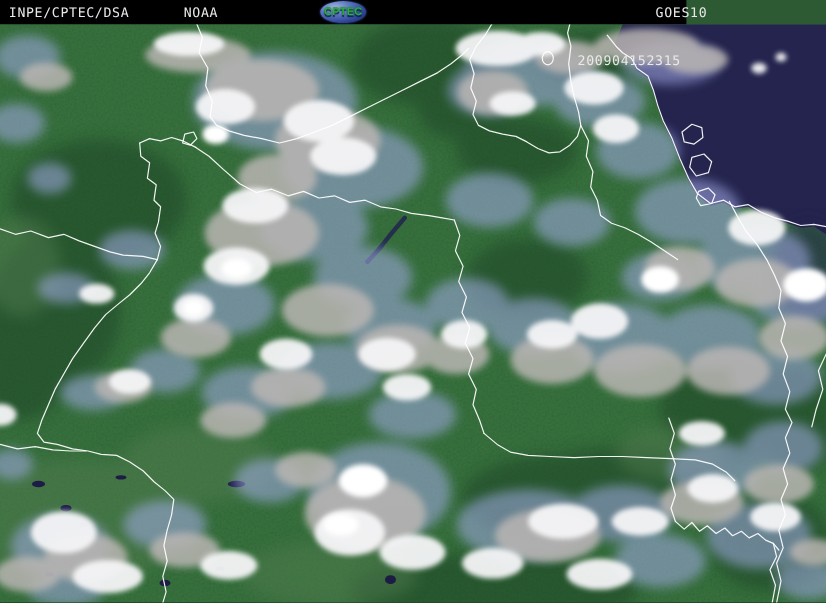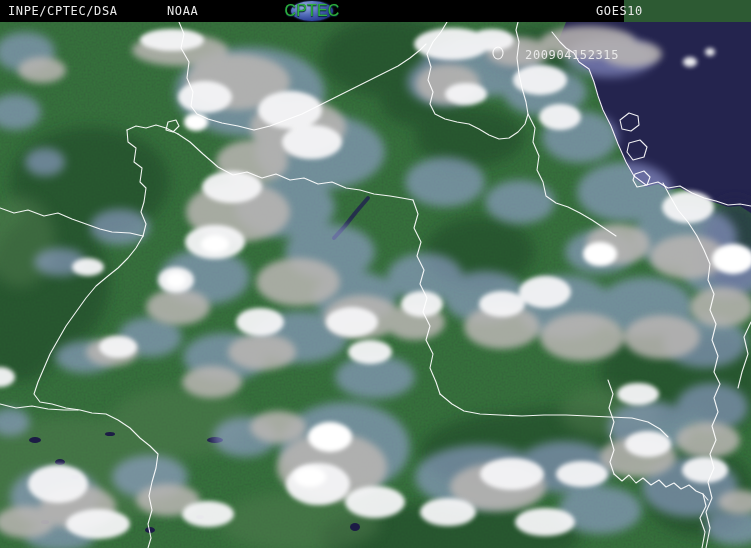--- a/index.html
+++ b/index.html
@@ -13,21 +13,21 @@
   .header{position:absolute;left:0;top:0;width:624px;height:22px;background:var(--header-bg);z-index:5;}
   .header .txt{position:absolute;top:4px;color:var(--header-text);font-size:12px;letter-spacing:0.6px;white-space:pre;}
   .t-agency{left:8px;}
   .t-noaa{left:141px;margin-left:26px;}
   .t-sat{left:596px;}
   .t-stamp{right:5px;margin-top:44px;}
   .logo{position:absolute;left:50%;top:1px;transform:translateX(-50%);width:42px;height:20px;
         border-radius:50%;display:flex;align-items:center;justify-content:center;
         background:radial-gradient(ellipse at 32% 28%, #9db3e0 0%, #5570bb 38%, #2a3f93 72%, #1a2a66 100%);
         box-shadow:0 0 2px #3c57a8;}
-  .logo span{font-family:"Liberation Sans",sans-serif;font-weight:normal;font-size:16px;color:#2fae3f;
+  .logo span{font-family:"Liberation Sans",sans-serif;font-weight:bold;font-size:10px;color:#2fae3f;
         text-shadow:0 0 1px #0a5a20, 0 1px 1px #06203a;letter-spacing:0.2px;}
   .mapwrap{position:absolute;left:0;top:22px;width:751px;height:526px;}
   .ocean{fill:var(--ocean);}
   .land-base{fill:var(--land);}
   .land-dark{fill:var(--land-dark);}
   .land-light{fill:var(--land-light);}
   .cl-lav{fill:var(--cloud-cirrus);}
   .cl-gray{fill:var(--cloud-gray);}
   .cl-white{fill:var(--cloud-white);}
   .cl-core{fill:#ffffff;}

